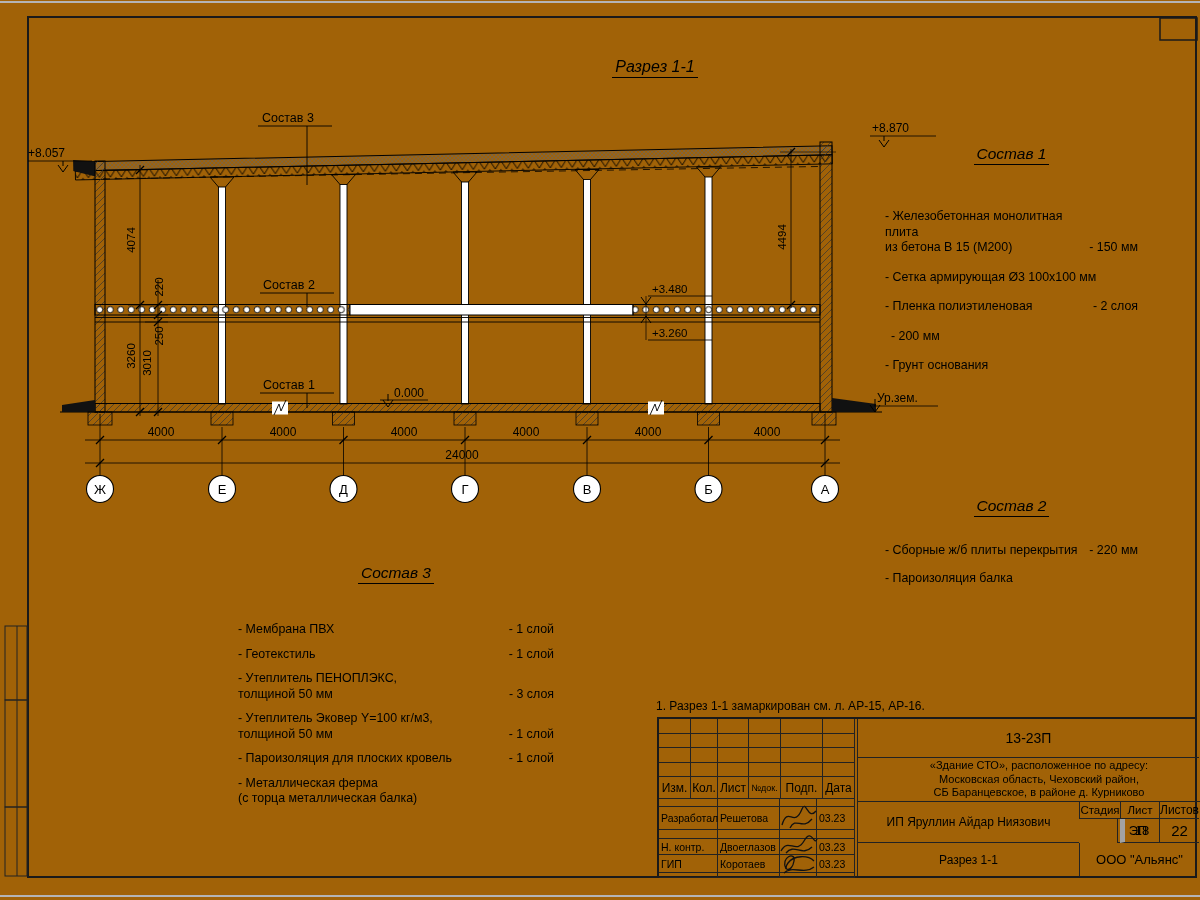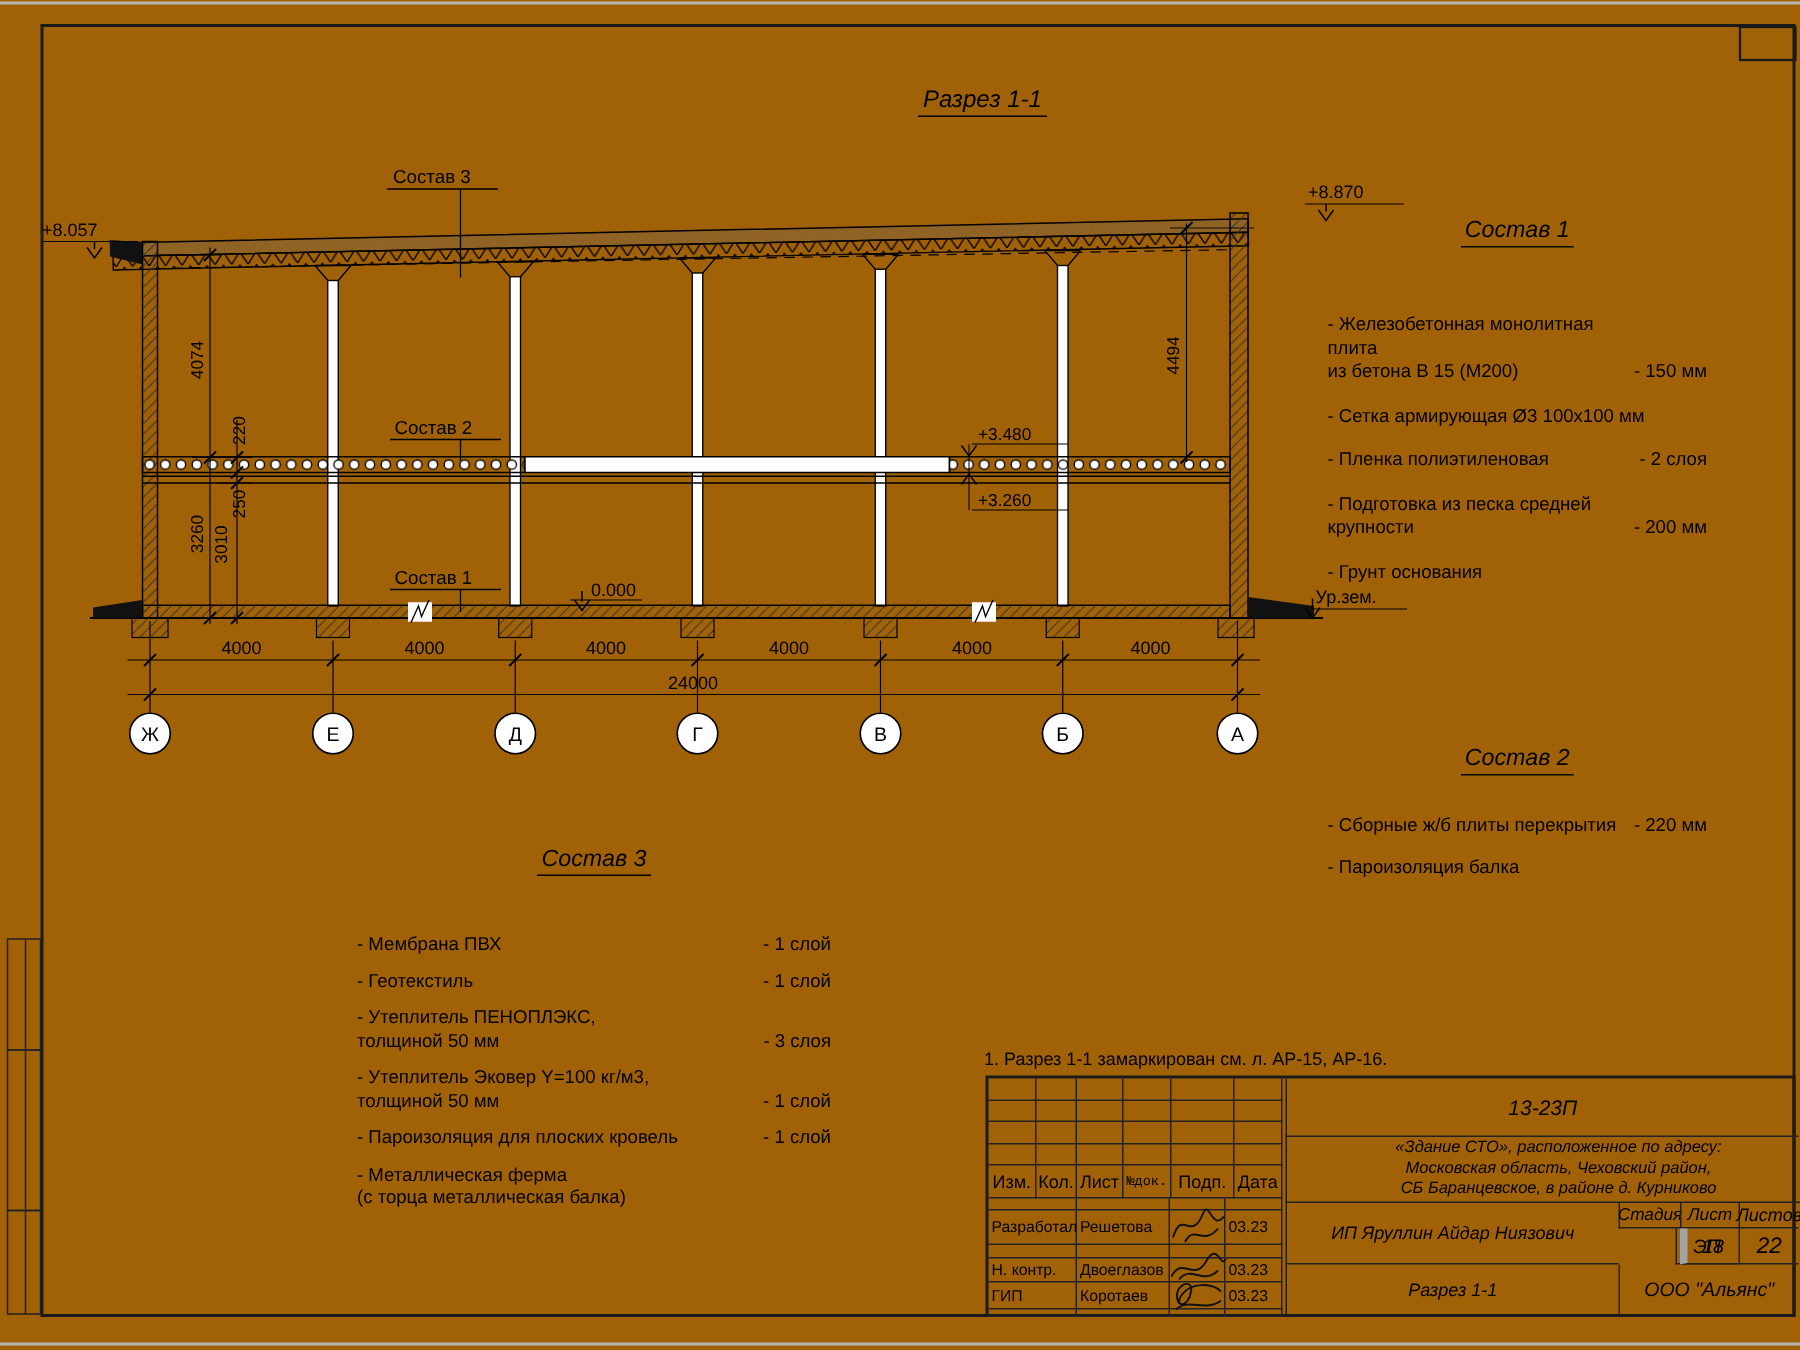--- a/index.html
+++ b/index.html
@@ -28,27 +28,27 @@
   #sostav2 .item{margin-bottom:12px;}
   #sostav3{left:238px;top:564px;width:316px;}
   #sostav3 .items{margin-top:40px;}
   
   #note{position:absolute;left:656px;top:699px;font-size:12px;}
   
   #tb{position:absolute;left:657px;top:717px;width:540px;height:161px;
       border:2px solid #1a1a1a;box-sizing:border-box;font-size:12px;}
   .abs{position:absolute;box-sizing:border-box;}
   .cell{border-right:1px solid #222;border-bottom:1px solid #222;}
-  .ctr{display:flex;align-items:center;justify-content:center;text-align:center;font-style:italic;}
+  .ctr{display:flex;align-items:center;justify-content:center;text-align:center;}
   .tb-grid{display:grid;grid-template-columns:32px 27px 31px 32px 42px 32px;
            grid-template-rows:repeat(4,14.5px);position:absolute;left:0;top:0;}
   .tb-head{display:grid;grid-template-columns:32px 27px 31px 32px 42px 32px;
            grid-template-rows:22px;position:absolute;left:0;top:58px;}
   .tb-head .cell{font-size:12px;display:flex;align-items:center;justify-content:center;}
-  .tb-head .small{font-size:9px;font-family:Liberation Mono, monospace;}
+  .tb-head .small{font-size:9px;}
   .tb-body{display:grid;grid-template-columns:59px 62px 37px 38px;
            grid-template-rows:8px 23px 9px 16px 18px 5px;position:absolute;left:0;top:80px;}
   .tb-body .cell{font-size:10.5px;display:flex;align-items:center;padding-left:2px;overflow:visible;}
   .sig{position:relative;}
   .sig svg{position:absolute;left:-2px;top:-6px;overflow:visible;}
 </style>
 </head>
 <body>
 
 <div id="sheet">
@@ -279,22 +279,20 @@
         </div>
       <div class="item">
           <span class="iname">- Сетка армирующая Ø3 100х100 мм</span>
           <span class="ival"></span>
         </div>
       <div class="item">
           <span class="iname">- Пленка полиэтиленовая</span>
           <span class="ival">-  2 слоя</span>
         </div>
       <div class="item">
-          <span class="iname">- Подготовка из песка средней
-крупности</span>
           <span class="ival">- 200 мм</span>
         </div>
       <div class="item">
           <span class="iname">- Грунт основания</span>
           <span class="ival"></span>
         </div>
     </div>
   </div>
 
   <div id="sostav2" class="panel">

